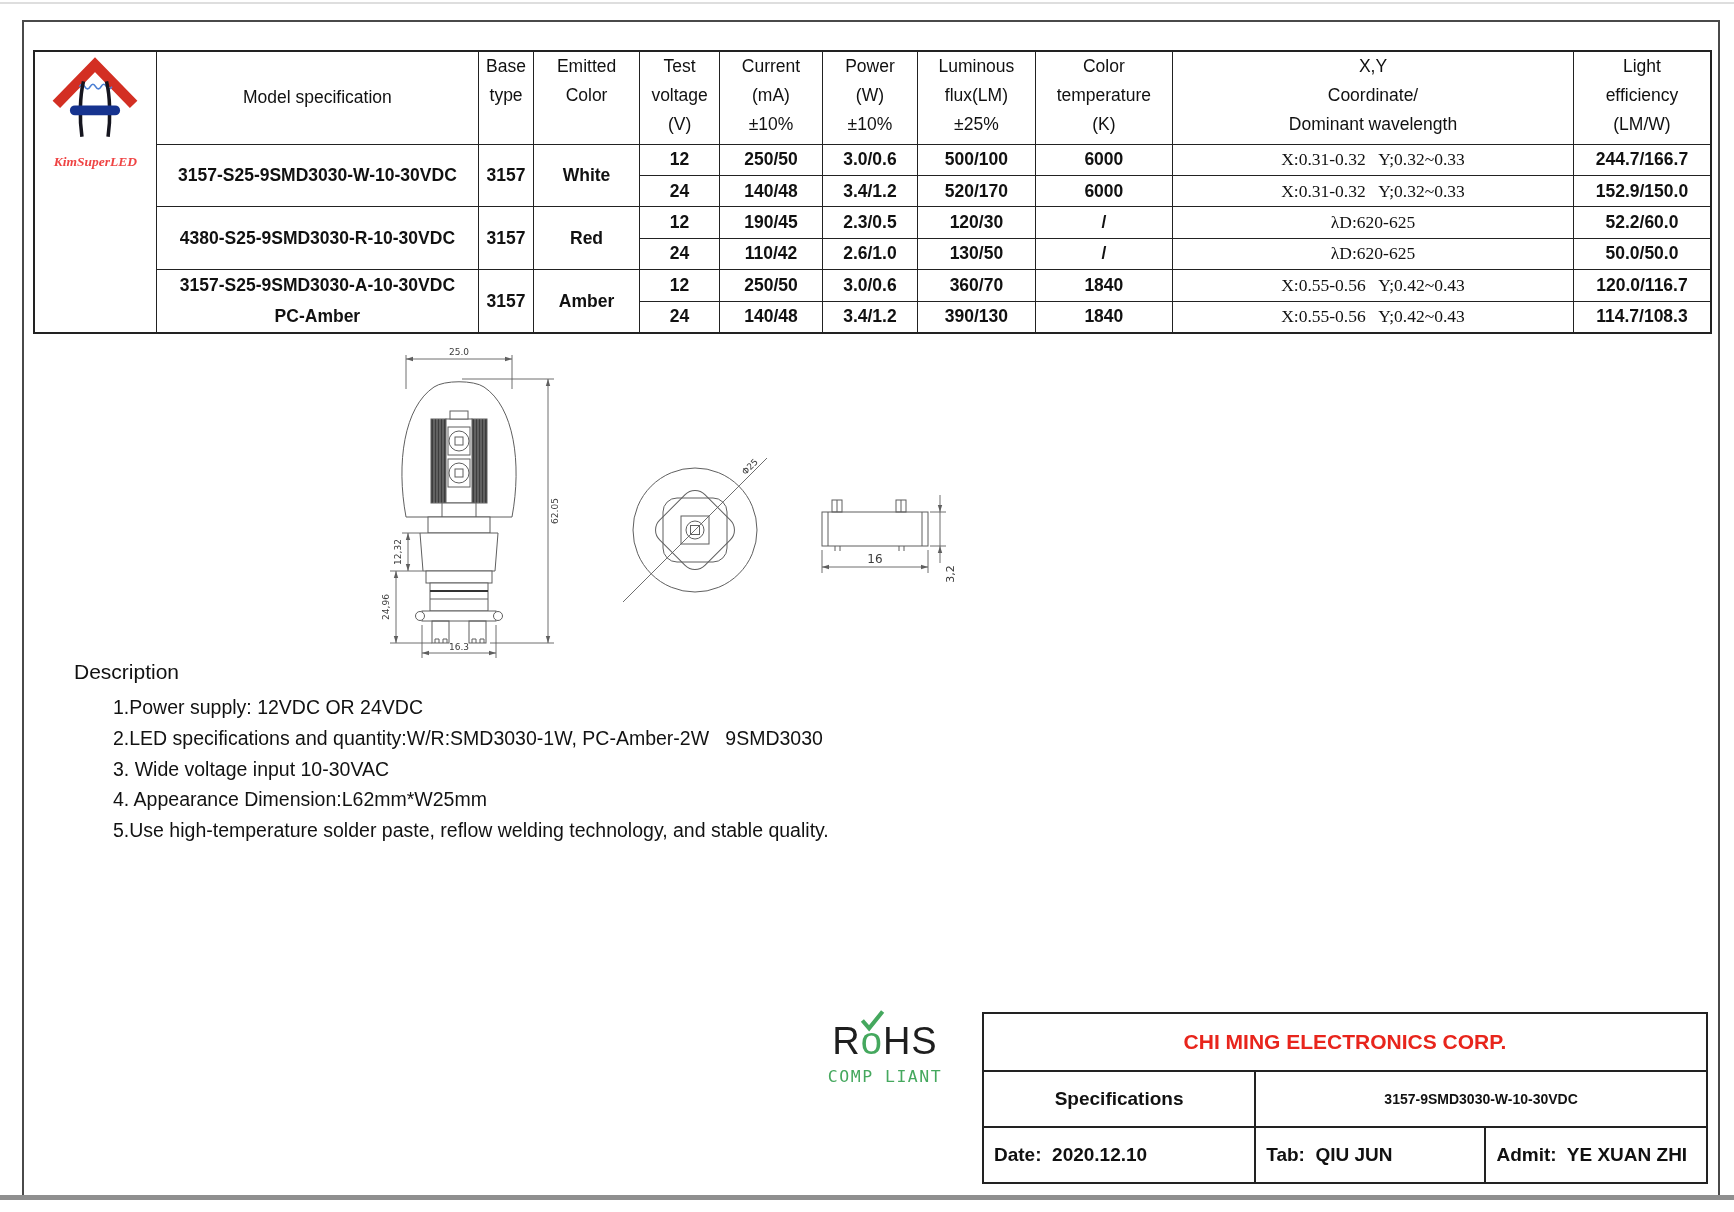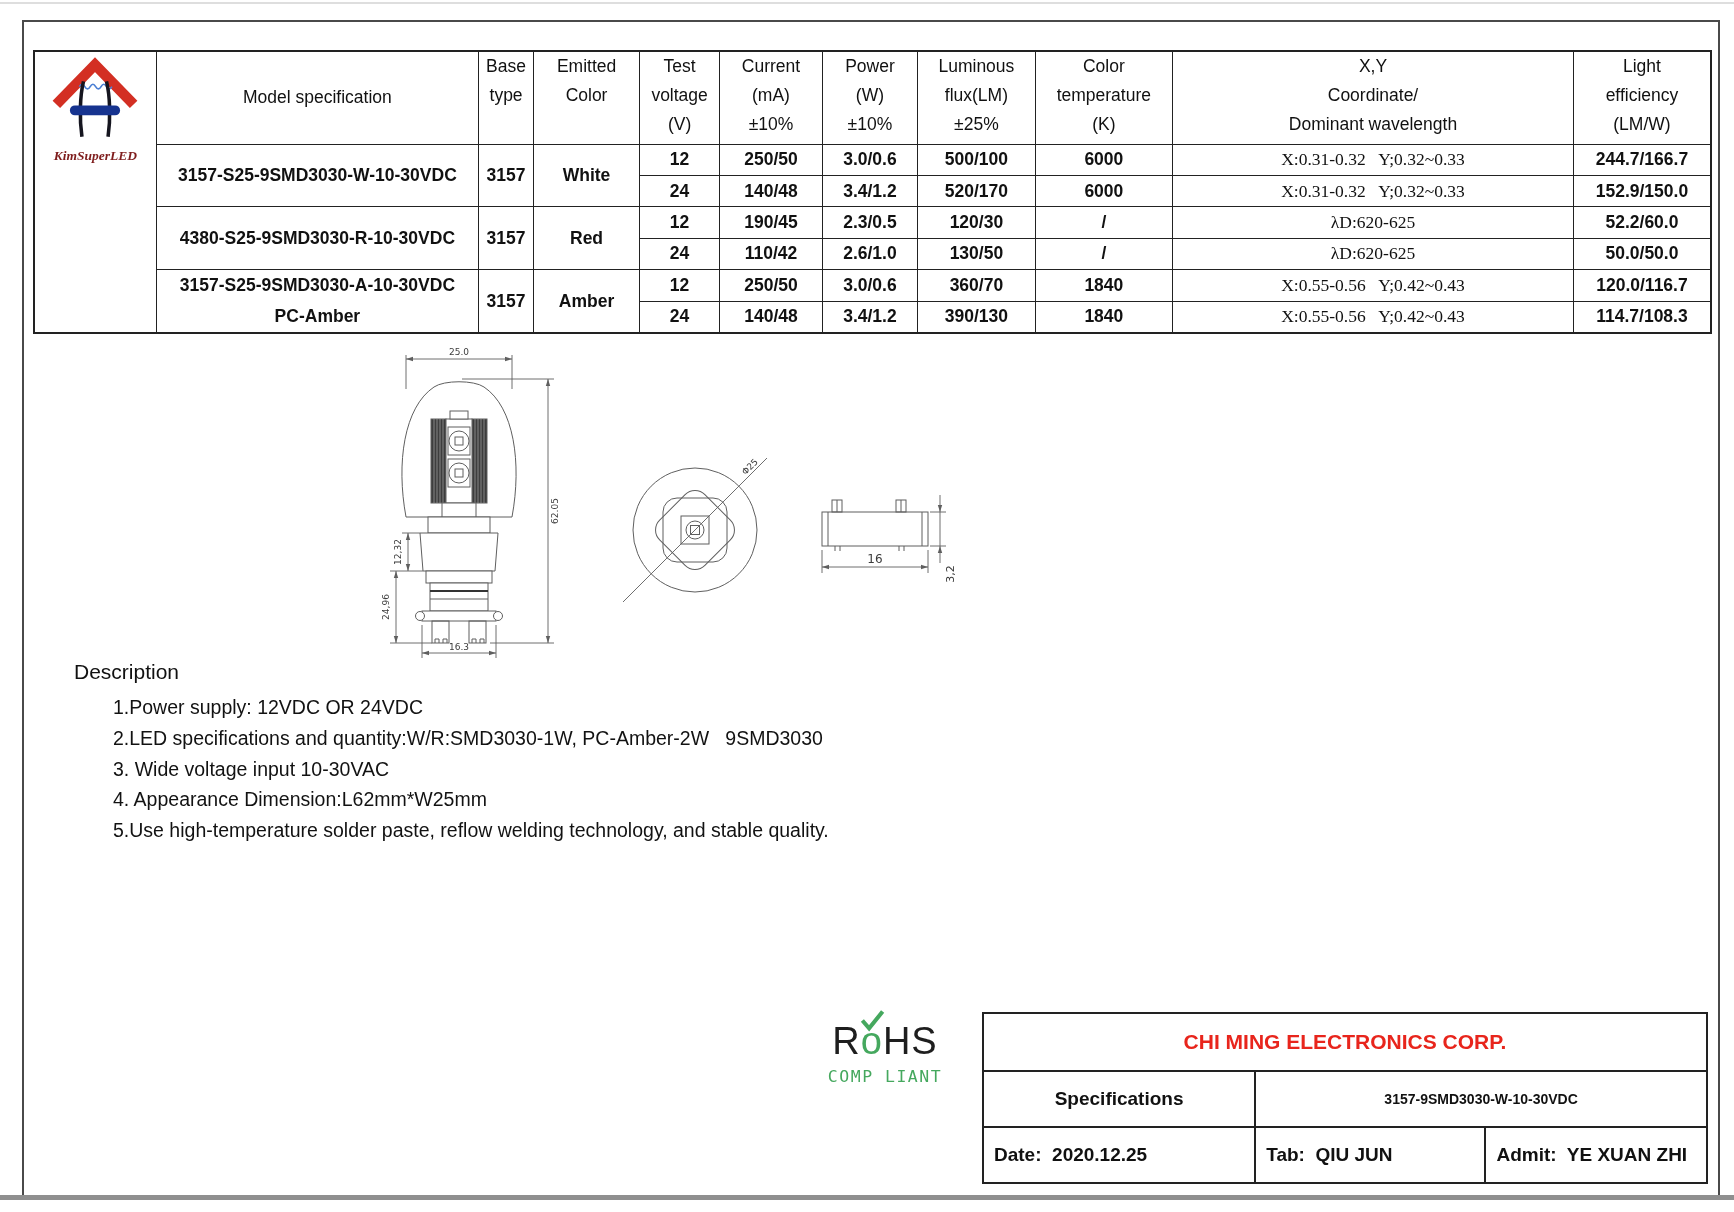--- a/index.html
+++ b/index.html
@@ -22,21 +22,21 @@
   .spec-table tr.data-row{height:31.4px;}
   .head{vertical-align:top;text-align:center;font-weight:500;padding-top:2px;}
   .head div{line-height:29px;font-size:17.5px;font-weight:500;}
   .head-model{vertical-align:middle;}
   .val{font-size:17.5px;font-weight:700;text-align:center;}
   .model-cell div{line-height:31px;font-size:17.5px;font-weight:700;text-align:center;}
   .xy-cell{font-family:"Liberation Serif","DejaVu Serif",serif;font-size:17.5px;font-weight:400;
            text-align:center;white-space:pre;}
   .logo-cell{vertical-align:top;text-align:center;padding-top:8px;}
   .brand-name{font-family:"Liberation Serif","DejaVu Serif",serif;font-style:italic;font-weight:700;
-              font-size:13.5px;color:#7f1d1d;margin-top:4px;}
+              font-size:13.5px;color:#ef4444;margin-top:10px;}
 
   
   .drawings{position:absolute;left:378px;top:345px;}
   .drawings text{fill:#3c3c3c;font-family:"DejaVu Sans",sans-serif;stroke:none;}
 
   
   .description{position:absolute;left:74px;top:658px;}
   .desc-title{font-size:21px;line-height:28px;color:#111;font-weight:400;}
   .desc-items{margin-top:6px;}
   .desc-item{margin-left:39px;font-size:19.5px;line-height:30.8px;white-space:pre-wrap;color:#121212;}
@@ -324,18 +324,18 @@
     </colgroup>
   <tbody>
     <tr>
       <td colspan="3" class="f-title">CHI MING ELECTRONICS CORP.</td>
     </tr>
     <tr class="f-row2">
       <td class="f-center">Specifications</td>
       <td colspan="2" class="f-center f-val">3157-9SMD3030-W-10-30VDC</td>
     </tr>
     <tr class="f-row3">
-      <td class="f-left">Date:  2020.12.25</td>
+      <td class="f-left">Date:  2020.12.10</td>
       <td class="f-left">Tab:  QIU JUN</td>
       <td class="f-left">Admit:  YE XUAN ZHI</td>
     </tr>
   </tbody>
 </table>
 
 </body></html>

